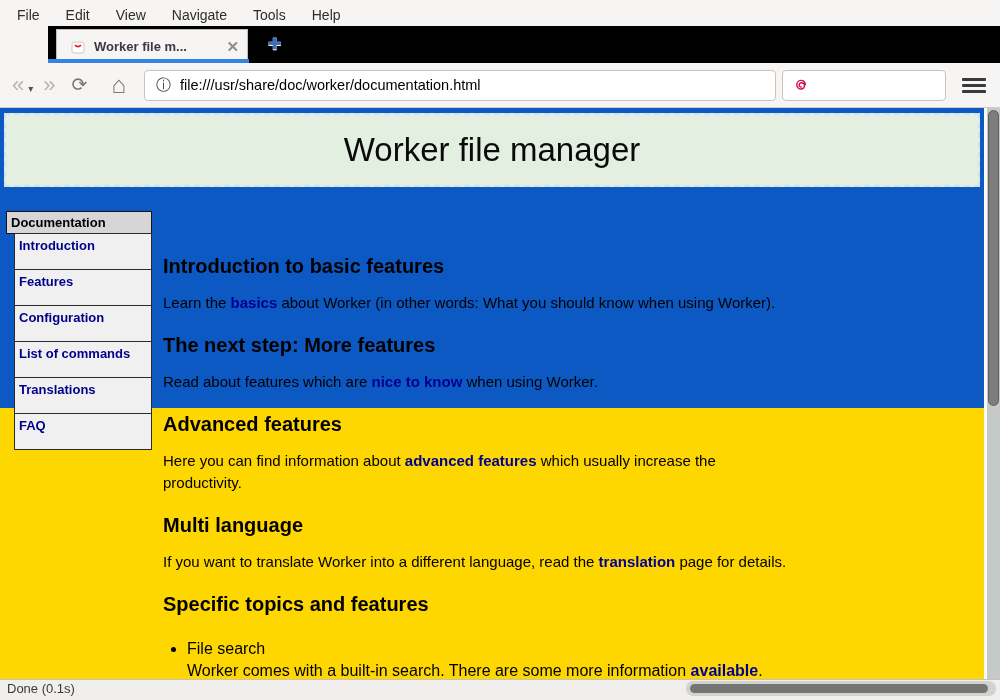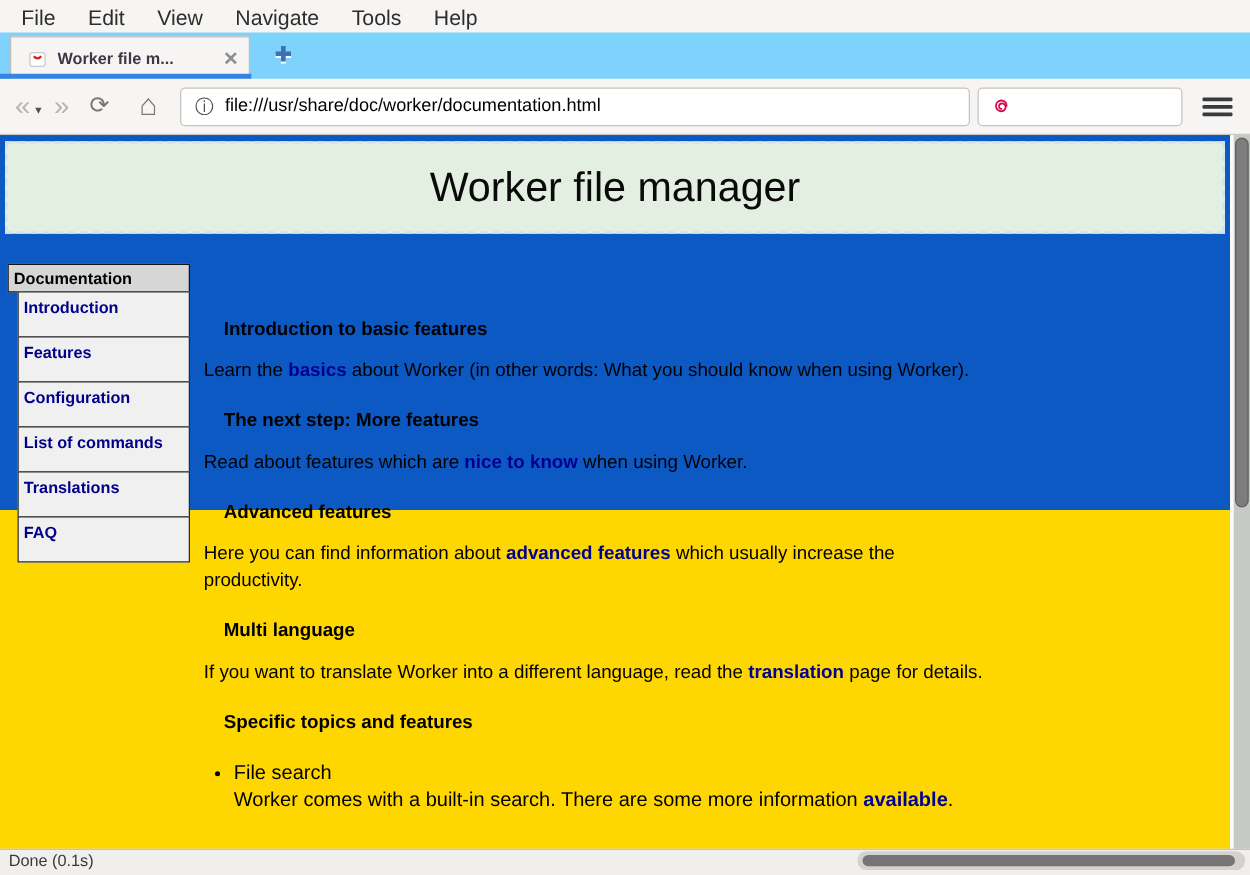--- a/index.html
+++ b/index.html
@@ -2,24 +2,24 @@
 <html><head>
 <meta charset="utf-8">
 <style>
   * { margin:0; padding:0; box-sizing:border-box; }
   html,body { width:1000px; height:700px; overflow:hidden; }
   body { font-family:"Liberation Sans", sans-serif; background:#f6f5f4; }
   .window { position:relative; width:1000px; height:700px; display:flex; flex-direction:column; }
 
   
   .menubar { height:26px; background:#f6f5f4; display:flex; align-items:center; padding-left:4px; flex:0 0 auto; }
-  .menubar .mitem { font-size:17px; color:#2d2d2d; padding:0 13px; height:22px; line-height:26px; cursor:default; }
+  .menubar .mitem { font-size:14px; color:#2d2d2d; padding:0 13px; height:22px; line-height:26px; cursor:default; }
 
   
-  .tabbar { height:37px; background:#7dd3fc; position:relative; flex:0 0 auto; display:flex; align-items:flex-end; }
+  .tabbar { height:37px; background:#000000; position:relative; flex:0 0 auto; display:flex; align-items:flex-end;margin-left:48px; }
   .tab { position:absolute; left:8px; top:3px; width:192px; height:34px; background:#f6f5f4;
          border:1px solid #c2bdb8; border-bottom:none; display:flex; align-items:center; padding:0 8px 0 13px; }
   .tab-underline { position:absolute; left:0; bottom:0; width:201px; height:4px; background:#3584e4; }
   .tab-title { font-size:13px; font-weight:bold; color:#3d3846; margin:0 8px; flex:1; white-space:nowrap; overflow:hidden; }
   .tab-close { font-size:15px; font-weight:bold; color:#8e8e8e; cursor:pointer; }
   .newtab { position:absolute; left:220px; top:8px; font-size:16px; font-weight:bold; color:#3e6fb7; cursor:pointer;
             text-shadow:0 1px 0 #fff; }
 
   
   .toolbar { height:45px; background:#f6f5f4; border-bottom:1px solid #cfcac5; display:flex; align-items:center;
@@ -58,21 +58,21 @@
   .sidemenu { flex:0 0 152px; margin-left:6px; }
   .sm-header { width:146px; height:23px; background:#d6d6d6; border:1px solid #141414;
                font-size:13px; font-weight:bold; color:#000; padding:3px 0 0 4px; }
   .sm-items { margin-left:8px; width:138px; }
   .sm-item { height:37px; background:#f0f0f0; border:1px solid #2a2a2a; margin-top:-1px;
              font-size:13px; font-weight:bold; color:#00008b; padding:4px 0 0 4px; cursor:pointer; }
 
   
   .main { margin-left:5px; width:812px; padding-top:24px; color:#000; }
   .main h1 { font-size:27px; font-weight:bold; margin:0 0 14px 0; }
-  .main h3 { font-size:15px; font-weight:bold; margin:20px 0 0 16px; }
+  .main h3 { font-size:20px; font-weight:bold; margin:20px 0 0 0; }
   .main p  { font-size:15px; line-height:22px; margin:14px 0 0 0; }
   .main a.doclink { color:#00008f; font-weight:bold; text-decoration:none; cursor:pointer; }
   .main ul { margin:22px 0 12px 0; padding-left:24px; }
   .main li { font-size:16px; line-height:22px; }
 
   
   .statusbar { height:21px; background:#f1efed; border-top:1px solid #c6c2be; position:relative; flex:0 0 auto; }
   .status-text { position:absolute; left:7px; top:1px; font-size:13px; color:#3a3a3a; }
   .hscroll { position:absolute; right:4px; top:1px; width:310px; height:15px; background:#d4d2cf; border-radius:7px; }
   .hscroll .thumb { position:absolute; left:4px; top:3px; width:298px; height:9px; background:#757575; border-radius:5px; }

